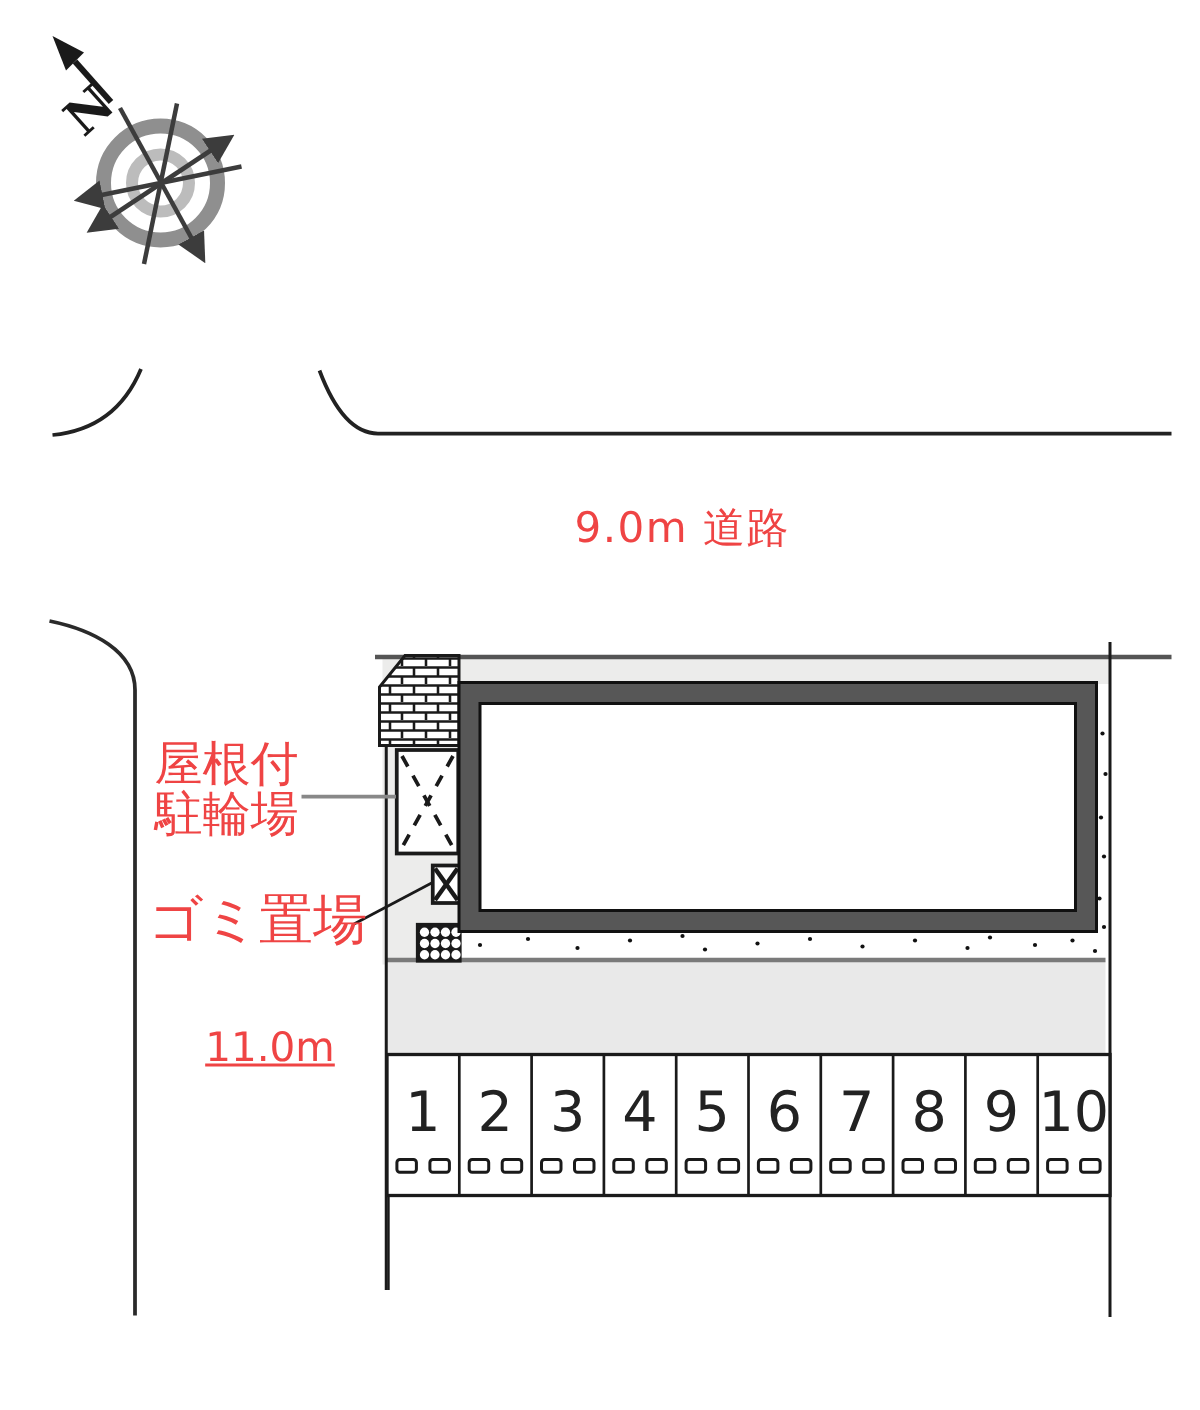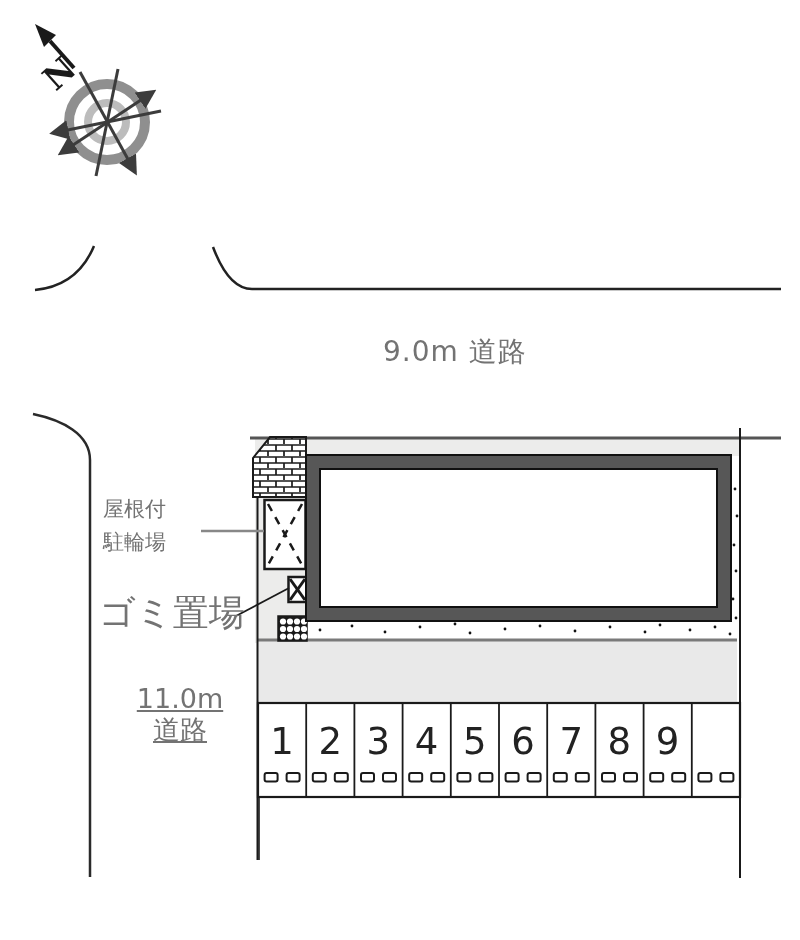--- a/index.html
+++ b/index.html
@@ -1,21 +1,21 @@
 <!DOCTYPE html>
 <html><head>
 <meta charset="utf-8">
 <style>
   html,body{margin:0;padding:0;background:#fff;}
   #canvas{position:relative;width:800px;height:940px;background:#fff;overflow:hidden;
           font-family:"DejaVu Sans","Liberation Sans",sans-serif;color:#111;}
   #plan-svg{position:absolute;left:0;top:0;}
-  .lbl{position:absolute;white-space:nowrap;color:#737373;}
+  .lbl{position:absolute;white-space:nowrap;color:#ef4444;}
   .road-top{left:383px;top:333px;font-size:28px;letter-spacing:1px;}
-  .bike-label{left:103px;top:493px;font-size:21px;line-height:33px;text-align:center;}
+  .bike-label{left:103px;top:493px;font-size:32px;line-height:33px;text-align:center;}
   .bike-label span{display:block;}
   .garbage-label{left:99px;top:589px;font-size:36px;}
   .road-left{left:128px;top:683px;width:104px;font-size:27px;line-height:31px;text-align:center;white-space:normal;text-decoration:underline;}
   .road-left span{display:block;}
   .stall-num{position:absolute;top:705px;height:72px;width:48px;display:flex;
              align-items:center;justify-content:center;font-size:37px;color:#222;}
 </style>
 </head>
 <body>
 
@@ -161,26 +161,26 @@
 
 <div class="lbl bike-label">
   <span>屋根付</span>
   <span>駐輪場</span>
 </div>
 
 <div class="lbl garbage-label">ゴミ置場</div>
 
 <div class="lbl road-left">
   <span>11.0m</span>
-  <span>道路</span>
 </div>
 
 <div class="stall-num" style="left:258px">1</div>
 <div class="stall-num" style="left:306.2px">2</div>
 <div class="stall-num" style="left:354.4px">3</div>
 <div class="stall-num" style="left:402.6px">4</div>
 <div class="stall-num" style="left:450.8px">5</div>
 <div class="stall-num" style="left:499px">6</div>
 <div class="stall-num" style="left:547.2px">7</div>
 <div class="stall-num" style="left:595.4px">8</div>
 <div class="stall-num" style="left:643.6px">9</div>
+<div class="stall-num" style="left:691.8px">10</div>
 
 </div>
 
 </body></html>

